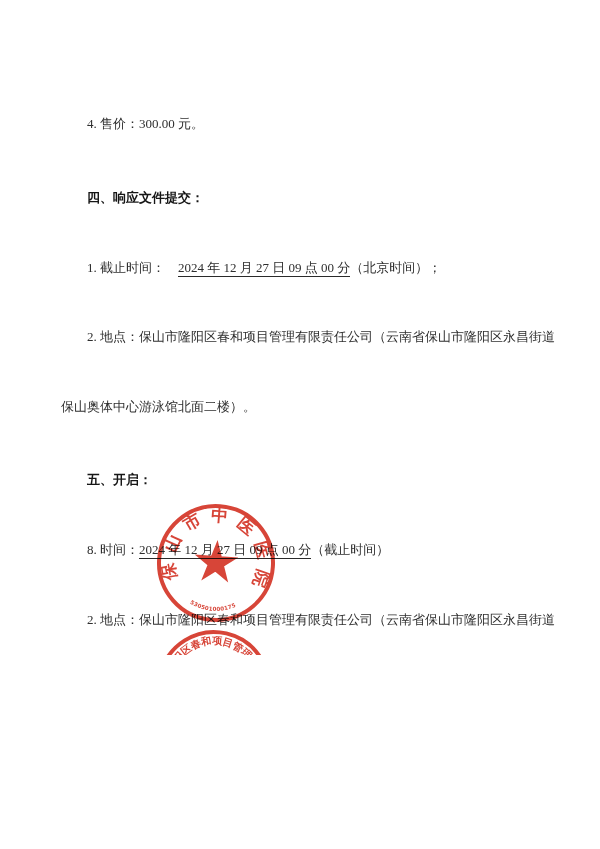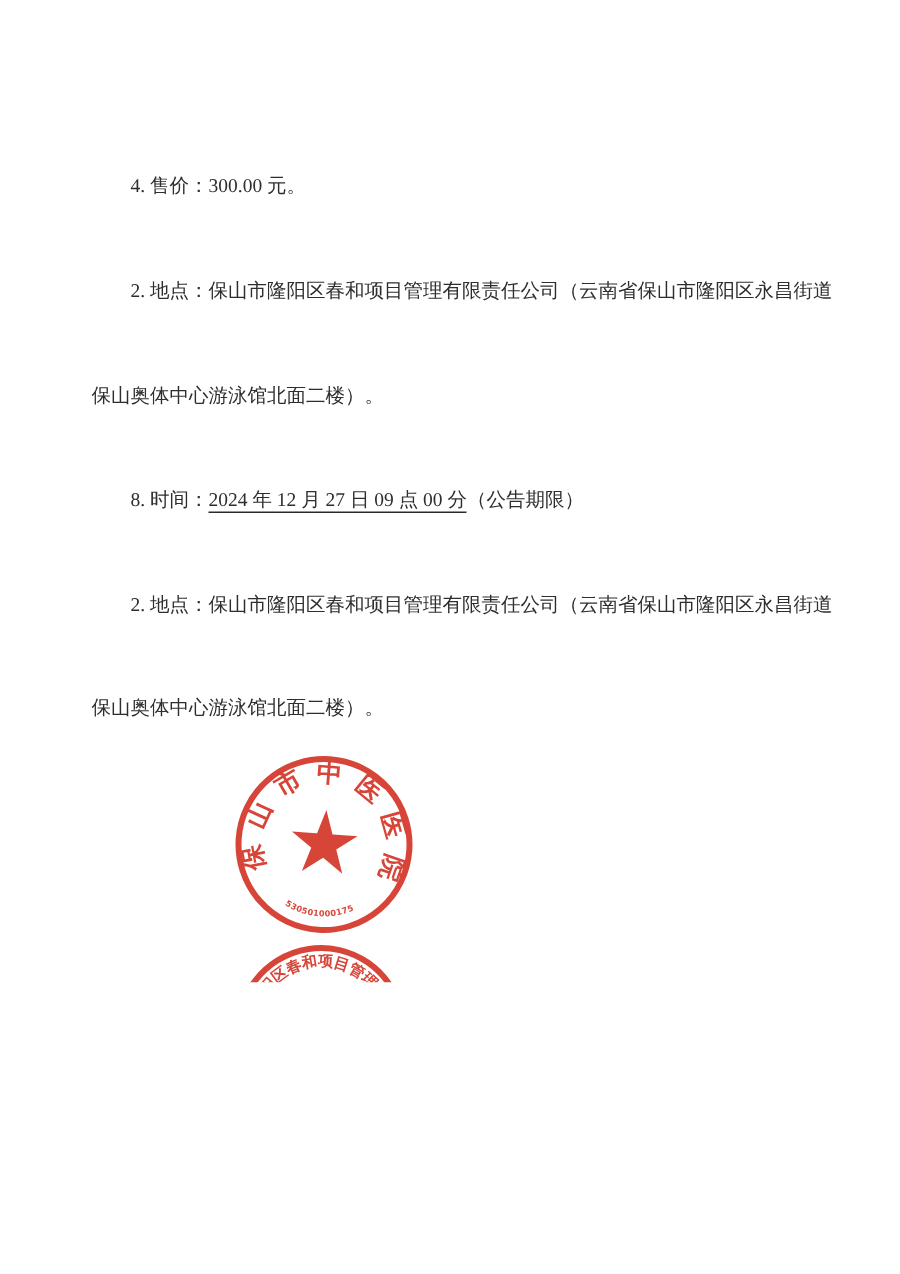--- a/index.html
+++ b/index.html
@@ -55,23 +55,26 @@
     font-weight:bold;
   }
 </style>
 </head>
 <body>
 
 <div class="page">
 
   <div class="doc">
     <div class="line indent">4. 售价：300.00 元。</div>
+    <div class="line indent heading">四、响应文件提交：</div>
+    <div class="line indent"><span>1. 截止时间：　</span><span class="u">2024 年 12 月 27 日 09 点 00 分</span><span>（北京时间）；</span></div>
     <div class="line indent">2. 地点：保山市隆阳区春和项目管理有限责任公司（云南省保山市隆阳区永昌街道</div>
     <div class="line">保山奥体中心游泳馆北面二楼）。</div>
-    <div class="line indent"><span>8. 时间：</span><span class="u">2024 年 12 月 27 日 09 点 00 分</span><span>（公告期限）</span></div>
+    <div class="line indent heading">五、开启：</div>
+    <div class="line indent"><span>8. 时间：</span><span class="u">2024 年 12 月 27 日 09 点 00 分</span><span>（截止时间）</span></div>
     <div class="line indent">2. 地点：保山市隆阳区春和项目管理有限责任公司（云南省保山市隆阳区永昌街道</div>
     <div class="line">保山奥体中心游泳馆北面二楼）。</div>
     
     
     
     
     
     
     
     

